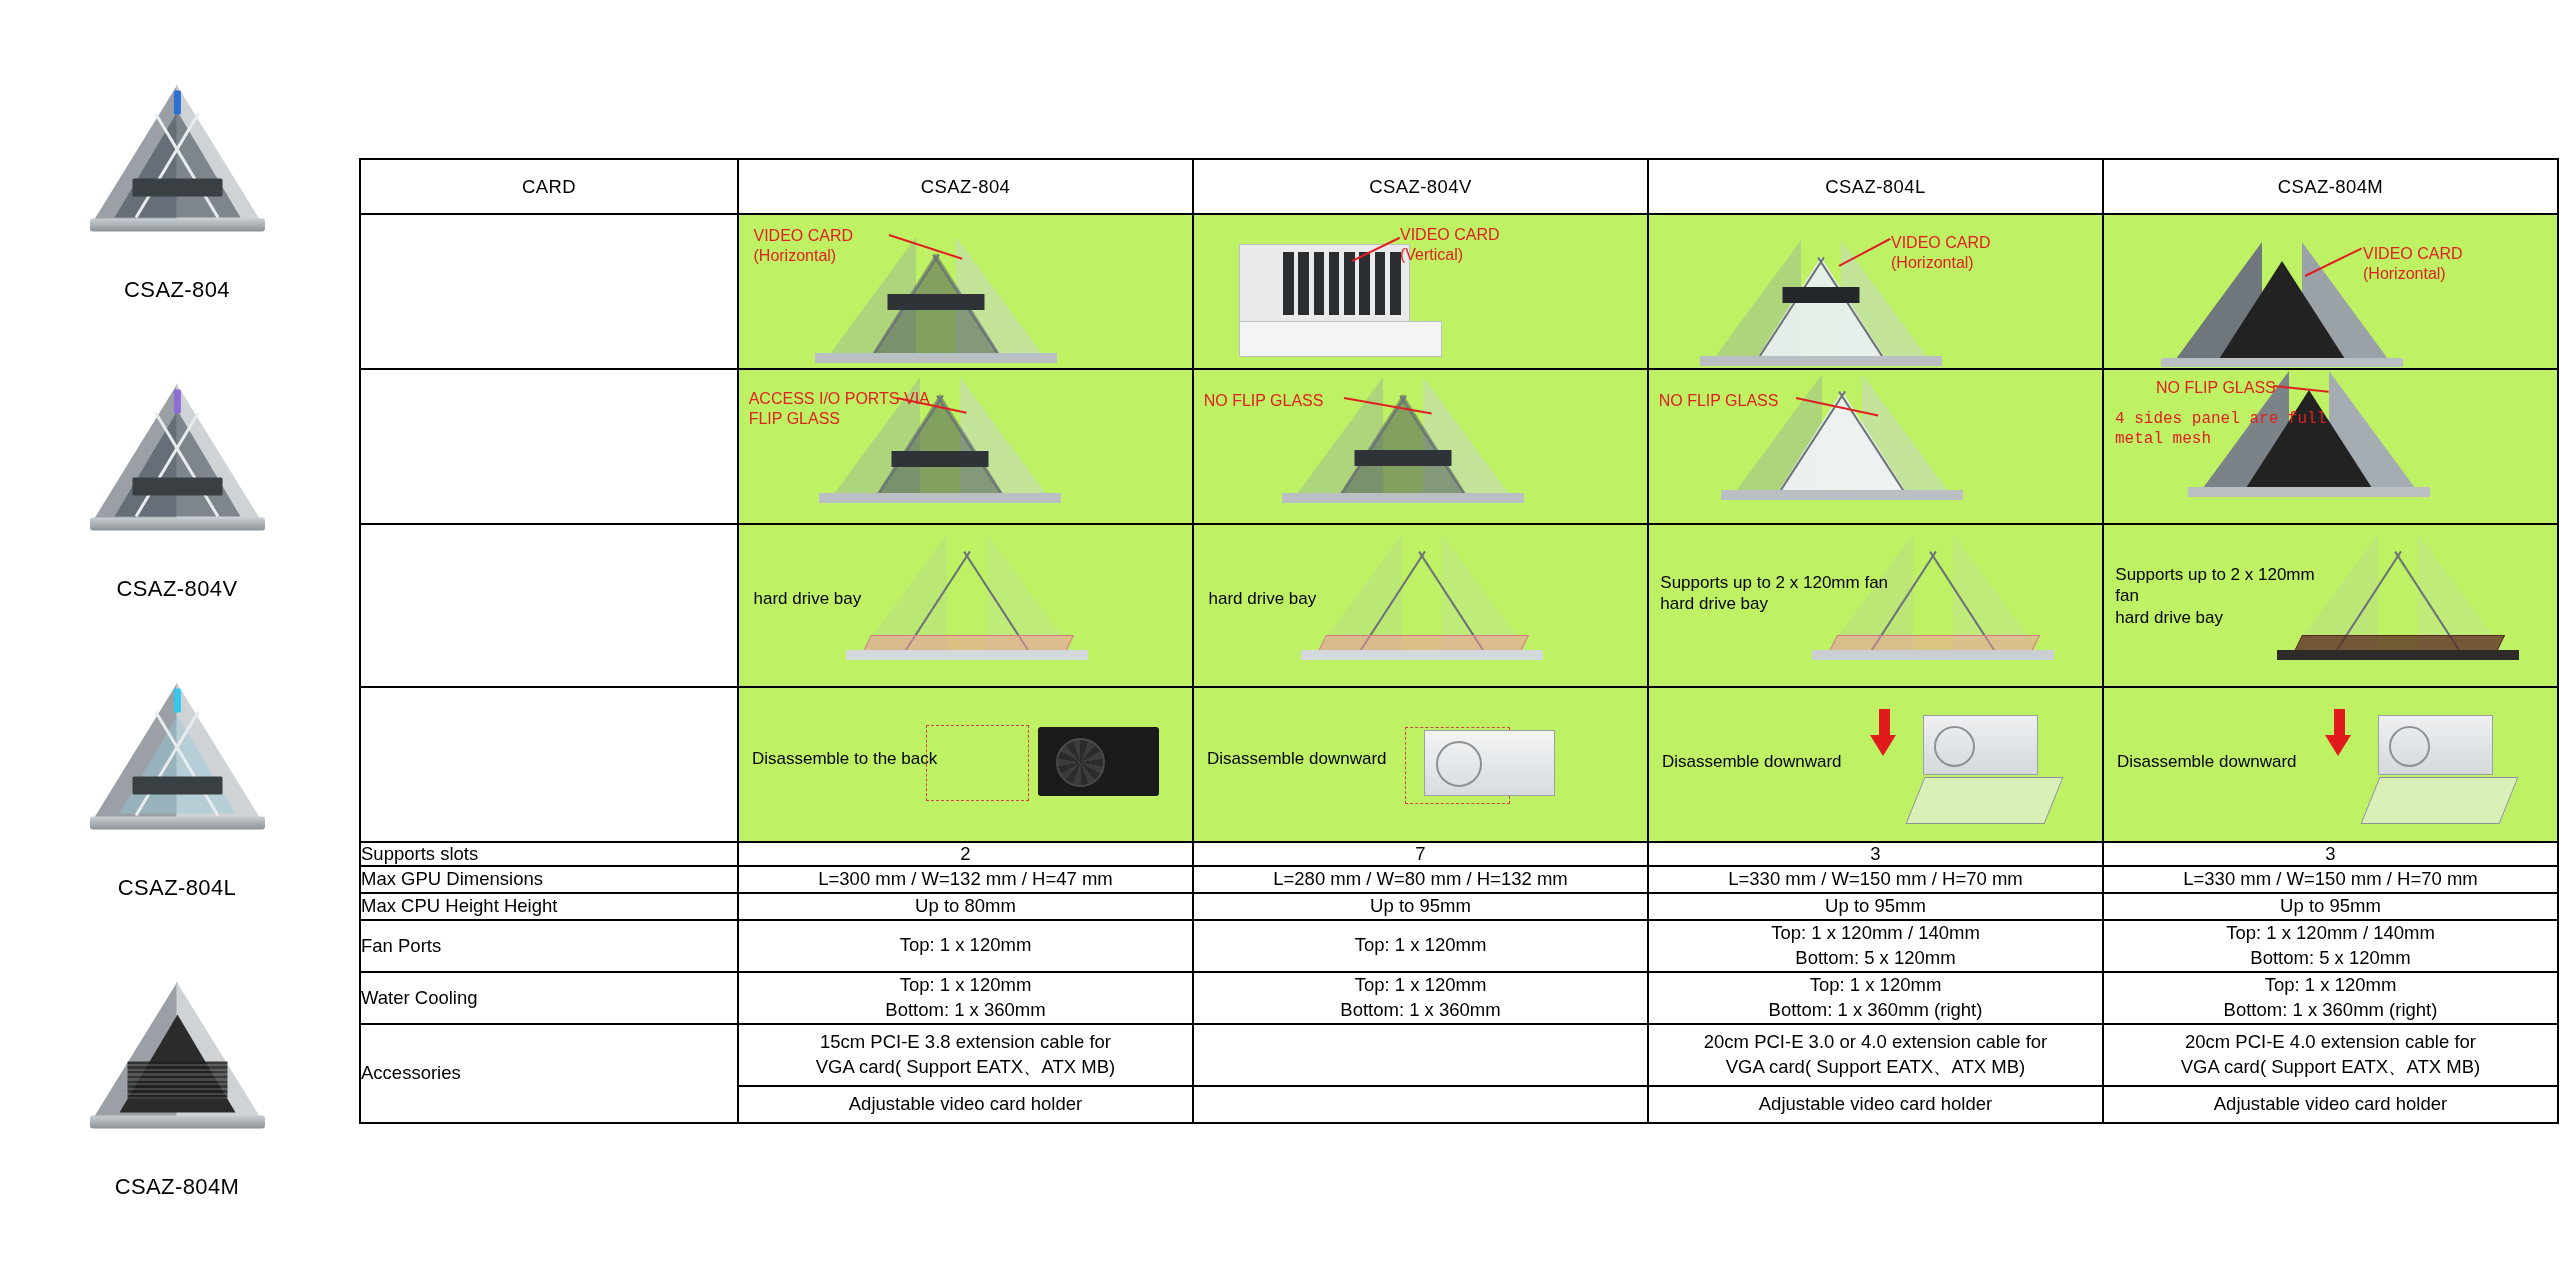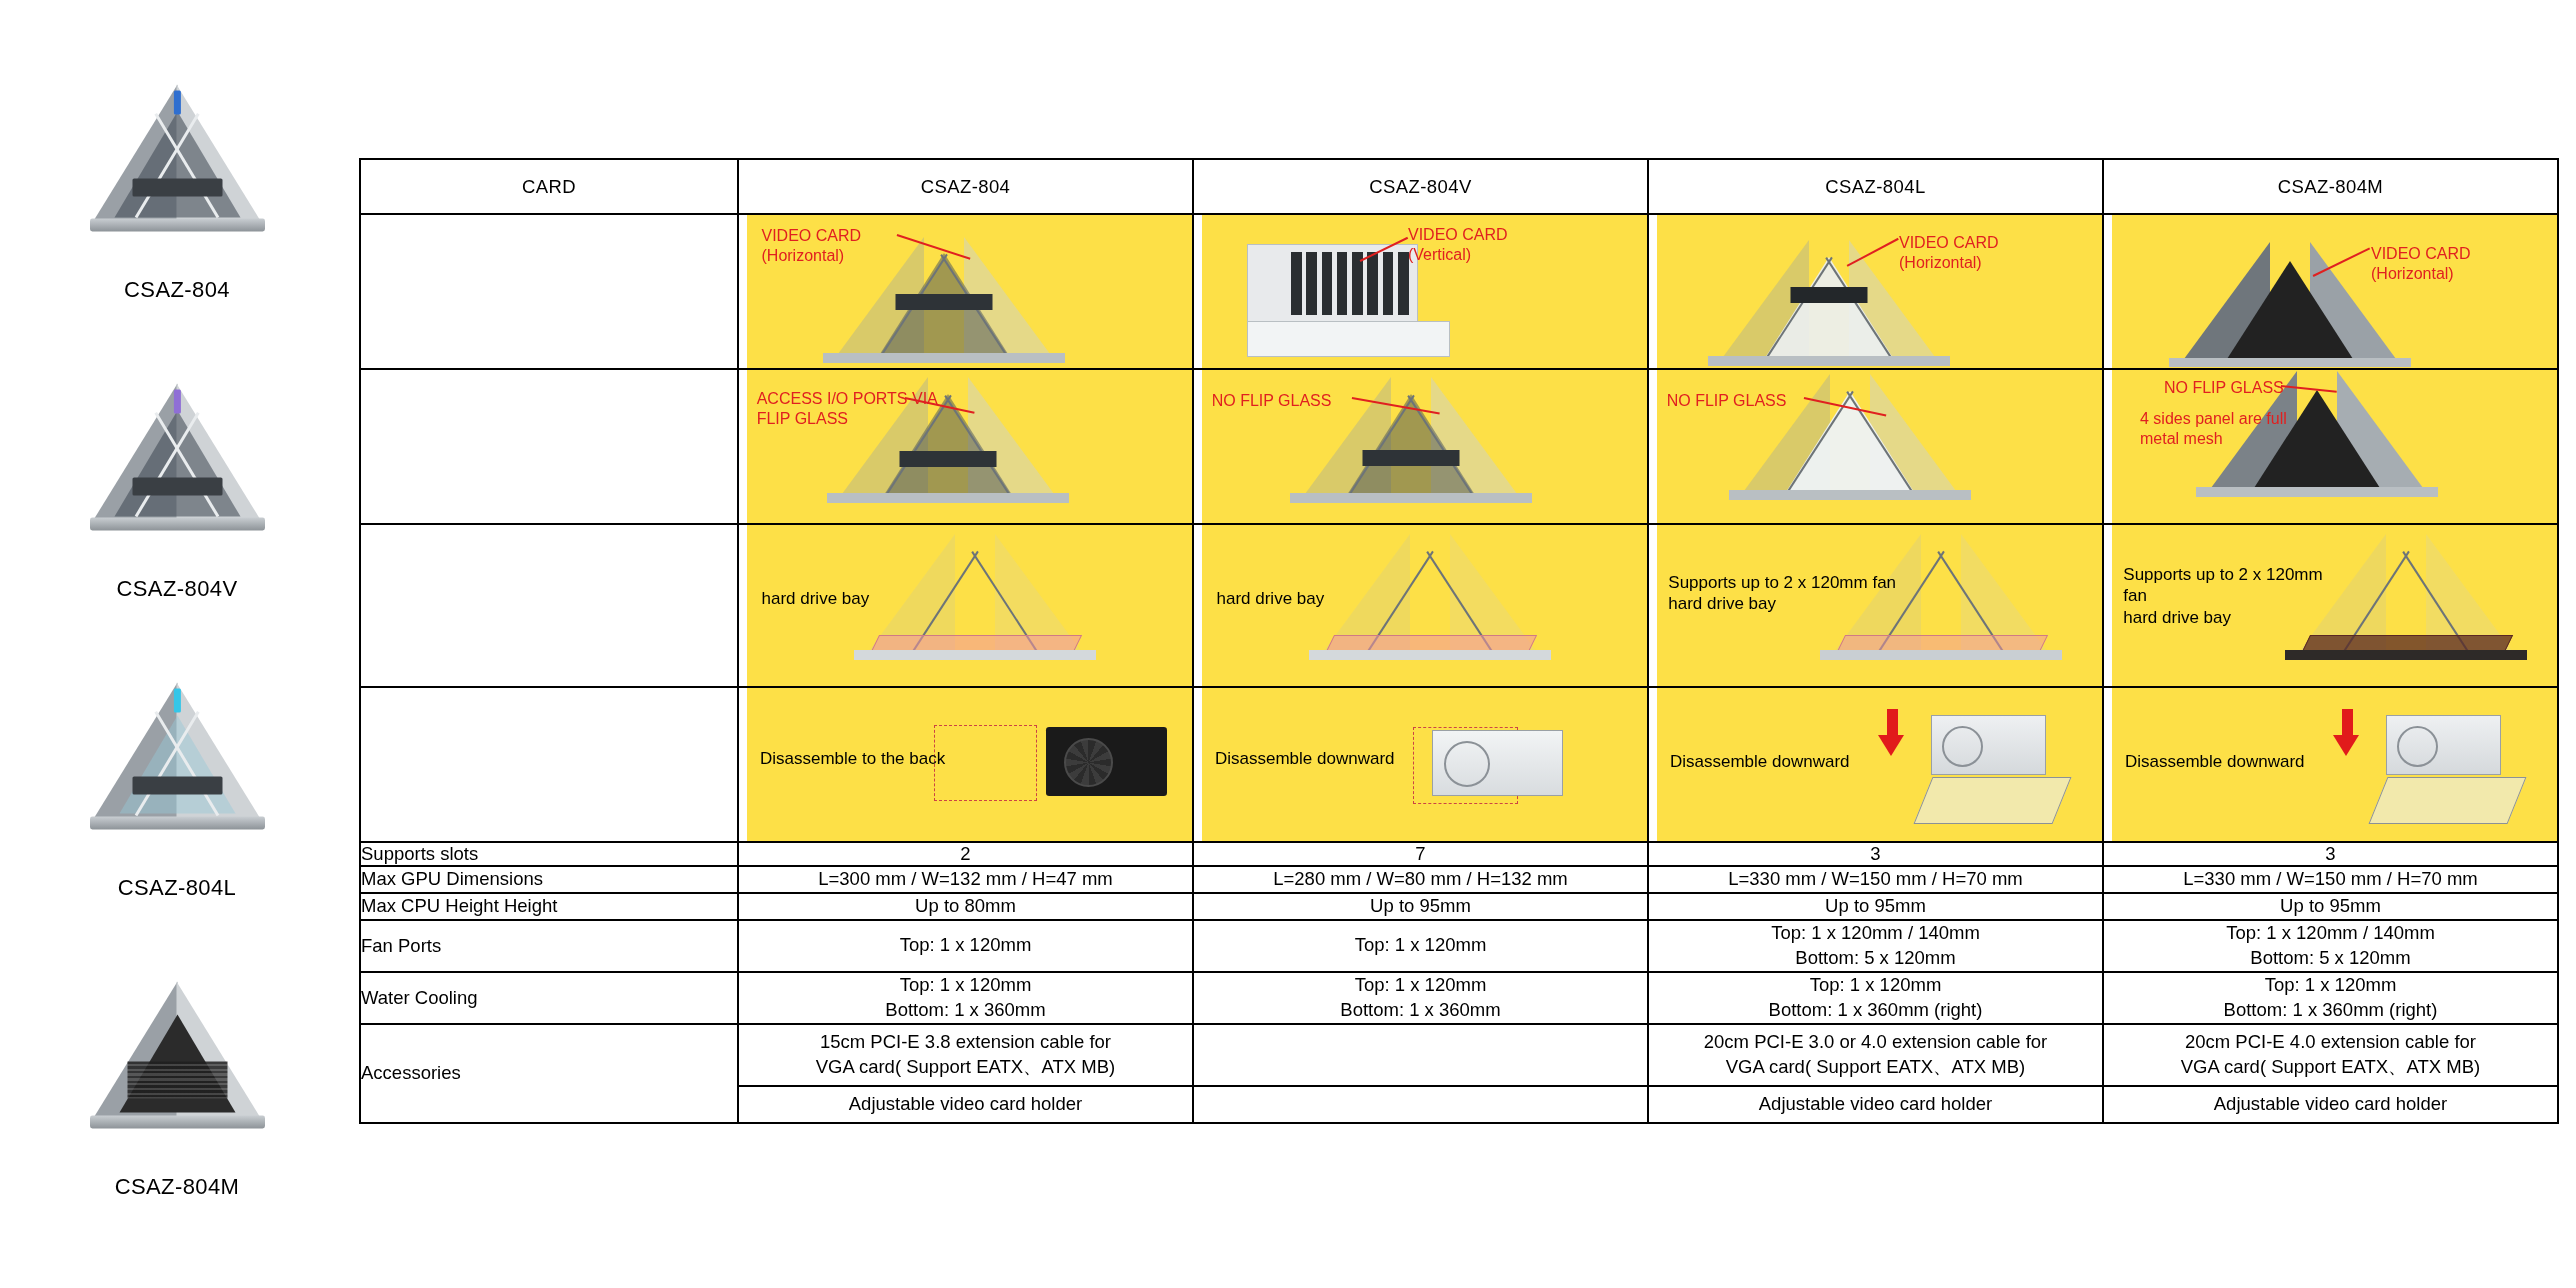--- a/index.html
+++ b/index.html
@@ -204,22 +204,21 @@
     text-align: center;
     font-size: 21px;
     padding: 6.4px 0;
   }
 
   
   .illus {
     position: relative;
     height: 153px;
     overflow: hidden;
-    background: #fde047;
-    margin-left: 8px;
+    background: #bef264;
   }
   .illus.tall { height: 161px; }
   .illus .note {
     position: absolute;
     color: #e02020;
     font-size: 16px;
     line-height: 1.25;
     white-space: pre-line;
     z-index: 5;
   }
@@ -616,21 +615,21 @@
 
     <td>
       <div class="illus">
         <div class="wire" style="left:72px; top:-11.3px;">
           <div class="w-left" style="border-bottom-color:#7b8288;"></div>
           <div class="w-right" style="border-bottom-color:#a6adb2;"></div>
           <div class="w-mesh"></div>
           <div class="w-base"></div>
         </div>
         <div class="note" style="left:52px; top:8px;">NO FLIP GLASS</div>
-        <div class="note" style="left:28px; top:39px;">4 sides panel are full
+        <div class="note" style="left:11px; top:39px;font-family:Liberation Mono, monospace;">4 sides panel are full
 metal mesh</div>
         <div class="leader" style="left:169px; top:14.5px; width:56px; transform: rotate(6deg);"></div>
       </div>
     </td>
   </tr>
 
   <tr>
     <td></td>
 
     <td>

